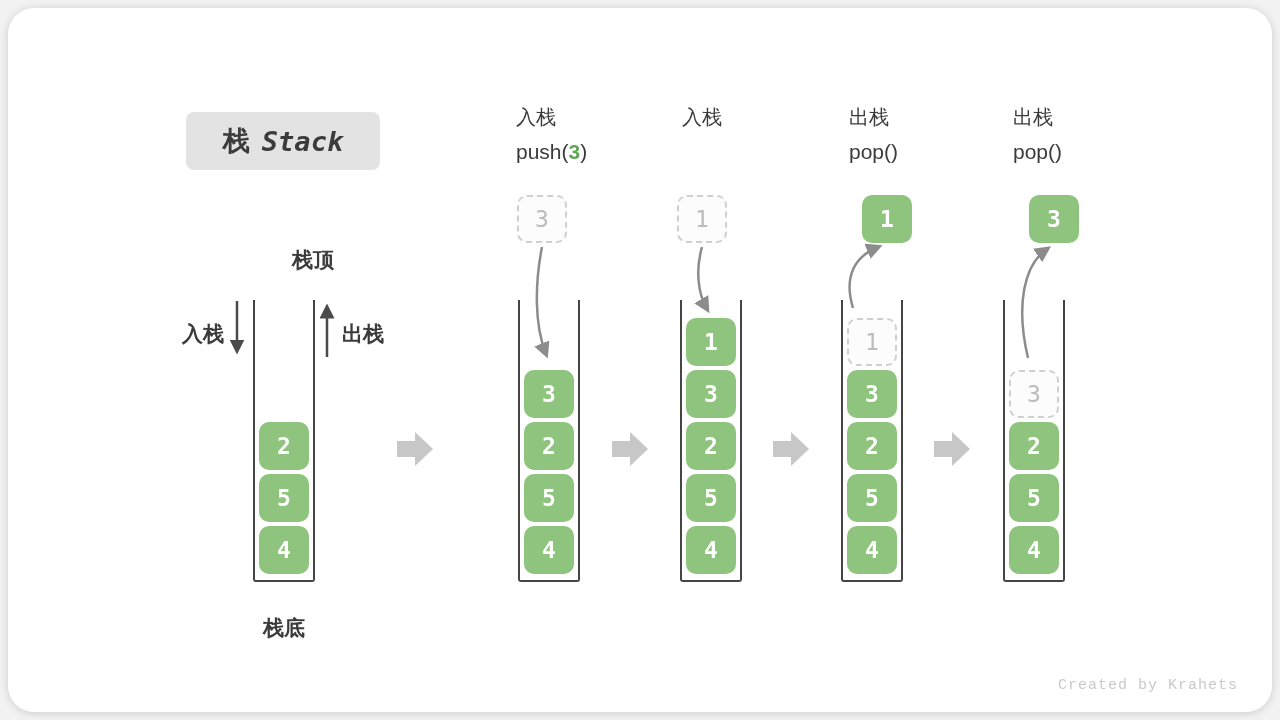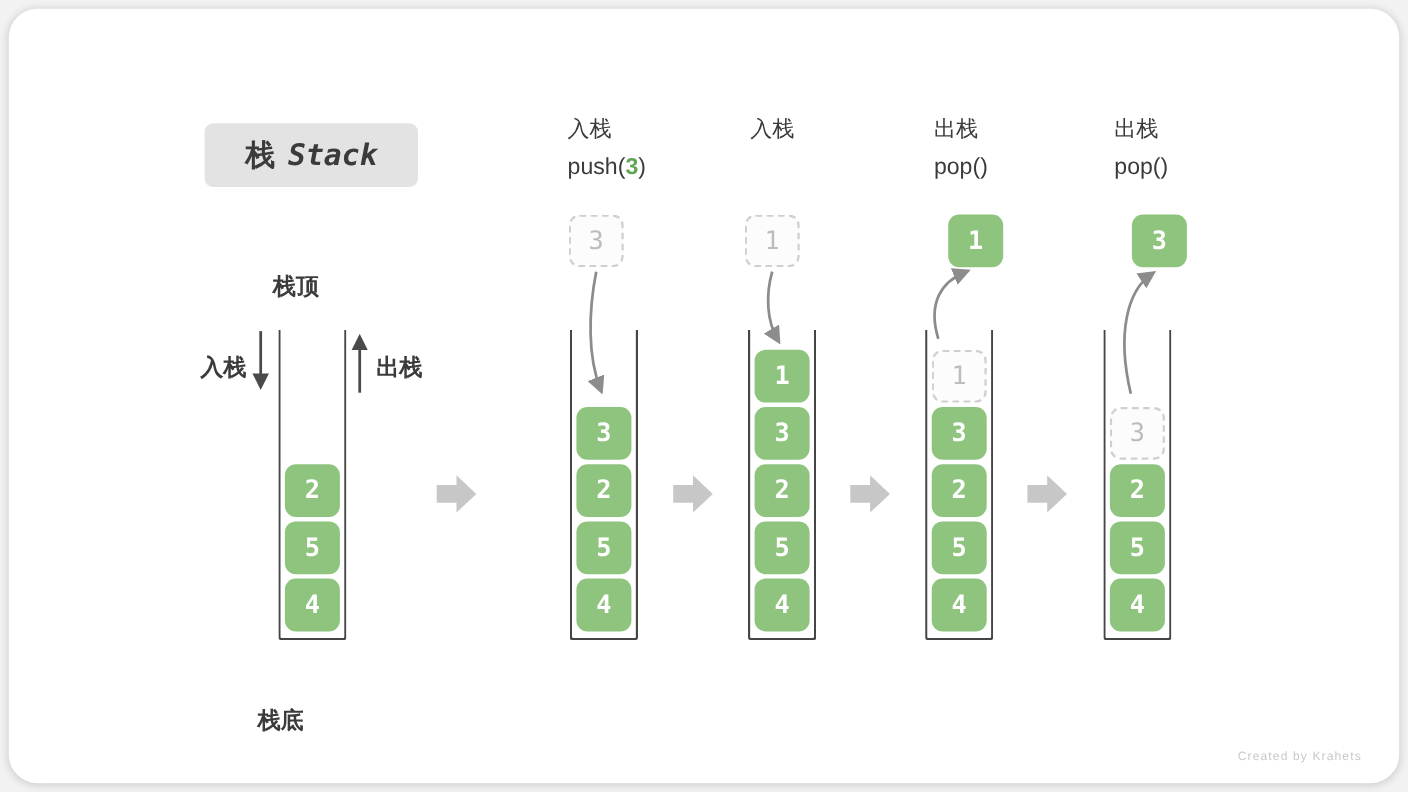--- a/index.html
+++ b/index.html
@@ -47,38 +47,38 @@
     font-size:23px;font-weight:bold;
     display:flex;align-items:center;justify-content:center;
   }
   .box.ghost{
     background:#fcfcfc;border:2px dashed var(--ghost-border);
     color:var(--ghost-text);font-weight:normal;
   }
 
   .watermark{
     position:absolute;right:42px;bottom:26px;
-    font-family:Liberation Sans, sans-serif;
-    font-size:11px;letter-spacing:1px;color:var(--watermark-color);
+    font-family:Liberation Mono, monospace;
+    font-size:15px;letter-spacing:1px;color:var(--watermark-color);
   }
 
   svg.overlay{position:absolute;left:0;top:0;pointer-events:none;}
 </style>
 </head>
 <body>
 
 <div class="card"></div>
 
 <div class="title-badge">
   <span>栈</span>
     <span class="mono">Stack</span>
 </div>
 
-<div class="side-label" style="left:248px;top:246px;width:100px;text-align:left;">栈顶</div>
-<div class="side-label" style="left:234px;top:614px;width:100px;margin-top:27px;">栈底</div>
+<div class="side-label" style="left:234px;top:246px;width:100px;text-align:right;">栈顶</div>
+<div class="side-label" style="left:234px;top:614px;width:100px;text-align:center;">栈底</div>
 <div class="side-label" style="left:168px;top:320px;width:56px;text-align:right;">入栈</div>
 <div class="side-label" style="left:342px;top:320px;width:56px;text-align:left;">出栈</div>
 
 <div id="stages">
     <div class="stack-container" style="left: 253px; top: 300px; width: 62px; height: 282px;"></div>
     <div class="box" style="left: 259px; top: 526px;">4</div>
     <div class="box" style="left: 259px; top: 474px;">5</div>
     <div class="box" style="left: 259px; top: 422px;">2</div>
     <div class="stack-container" style="left: 518px; top: 300px; width: 62px; height: 282px;"></div>
     <div class="box" style="left: 524px; top: 526px;">4</div>

